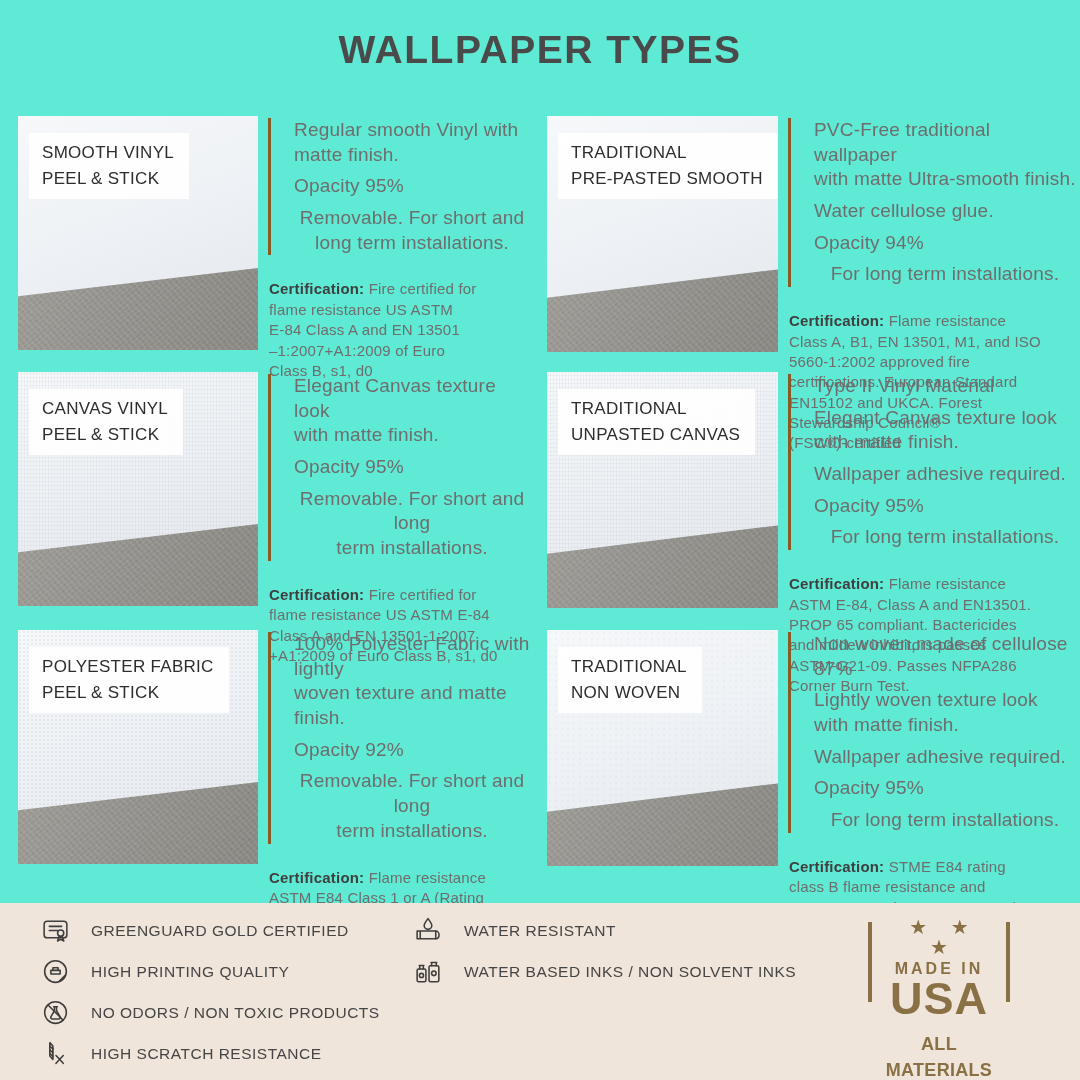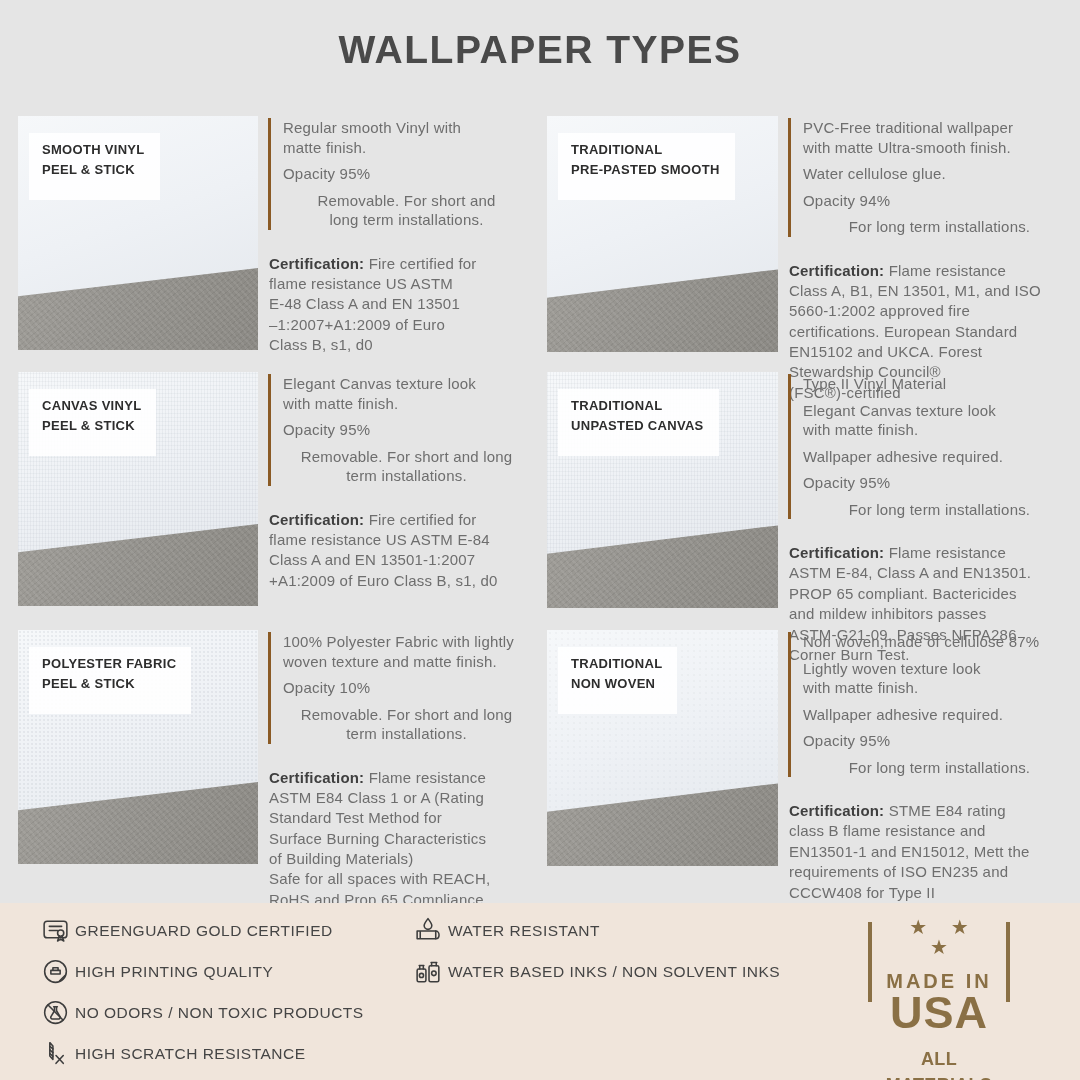--- a/index.html
+++ b/index.html
@@ -1,19 +1,19 @@
 <!DOCTYPE html>
 <html><head>
 <meta charset="utf-8">
 <style>
   * { margin:0; padding:0; box-sizing:border-box; }
   html,body { background:#ffffff; }
   .page {
     position:relative; width:1080px; height:1080px; overflow:hidden;
-    background:#e5e5e5; font-family:"Liberation Sans", sans-serif;
+    background:#5eead4; font-family:"Liberation Sans", sans-serif;
   }
   
   .title {
     position:absolute; top:28px; left:0; width:1080px; text-align:center;
     font-size:39px; font-weight:700; letter-spacing:1.5px; color:#4a4a4a;
   }
   
   .panel { position:absolute; display:flex; gap:10px; }
   .p0 { left:18px;  top:116px; }
   .p1 { left:547px; top:116px; }
@@ -46,58 +46,58 @@
   .floor {
     position:absolute; inset:0; z-index:2;
     clip-path:polygon(0 77%, 100% 65%, 100% 100%, 0 100%);
     background-image:
       repeating-linear-gradient(48deg, rgba(255,255,255,.07) 0 2px, transparent 2px 5px),
       repeating-linear-gradient(-40deg, rgba(0,0,0,.06) 0 1px, transparent 1px 4px),
       linear-gradient(115deg,#a4a29d 0%,#95938e 55%,#8b8984 100%);
   }
   .swatch-label {
     position:absolute; z-index:3; top:17px; left:11px;
-    background:rgba(255,255,255,0.9); padding:7px 15px 21px 13px;
-    font-size:13px; font-weight:700; line-height:1.5; letter-spacing:0.3px;
+    background:rgba(255,255,255,0.9); padding:7px 15px 8px 13px;
+    font-size:17px; font-weight:400; line-height:1.5; letter-spacing:0.3px;
     color:#2d2d2d; white-space:pre-line;
   }
   .info { padding-top:2px; }
   .col-l .info { width:262px; }
   .col-r .info { width:288px; }
   .desc {
-    border-left:3px solid #8a5a24; padding-left:12px;
-    font-size:15px; line-height:1.3; color:#6e6e6e; letter-spacing:0.2px;
+    border-left:3px solid #8a5a24; padding-left:23px;
+    font-size:19px; line-height:1.3; color:#6e6e6e; letter-spacing:0.2px;
   }
   .desc p { margin:0 0 7px 0; white-space:pre-line; }
   .desc p:last-child { margin-bottom:0;text-align:center; }
   .cert {
     margin-top:24px; padding-left:1px;
     font-size:15px; line-height:1.36; color:#6e6e6e; letter-spacing:0.2px;
     white-space:pre-line;
   }
   .cert .cert-label { font-weight:700; color:#3f3f3f; }
   
   .footer {
     position:absolute; left:0; top:903px; width:1080px; height:177px;
     background:#f0e5db;
   }
   .feat-col { position:absolute; display:flex; flex-direction:column; gap:10px; }
   .feat-left { left:40px;  top:12px; }
   .feat-mid  { left:413px; top:12px; }
-  .feat { display:flex; align-items:center; gap:4px; height:31px; }
+  .feat { display:flex; align-items:center; gap:20px; height:31px; }
   .ficon { width:31px; height:31px; flex:0 0 auto; display:flex; align-items:center; justify-content:center; }
   .ficon svg { width:31px; height:31px; fill:none; stroke:#3d3d3d; stroke-width:1.5; stroke-linecap:round; stroke-linejoin:round; }
   .flabel { font-size:15.5px; font-weight:500; letter-spacing:0.5px; color:#454545; }
   
   .usa { position:absolute; left:868px; top:14px; width:142px; text-align:center; color:#8a7045; }
   .usa-box { position:relative; display:inline-block; padding:0 14px; }
   .usa-bar { position:absolute; top:5px; width:4px; height:80px; background:#8a7045; }
   .usa-bar.l { left:0; } .usa-bar.r { right:0; }
   .usa-stars { font-size:20px; letter-spacing:9px; line-height:1; padding-left:9px; }
-  .usa-madein { margin-top:13px; font-size:20px; font-weight:700; letter-spacing:3px; line-height:1.1; }
+  .usa-madein { margin-top:3px; font-size:16px; font-weight:700; letter-spacing:3px; line-height:1.1; }
   .usa-word { font-size:45px; font-weight:800; letter-spacing:1px; line-height:0.95; }
   .usa-sub { margin-top:11px; font-size:18px; font-weight:700; line-height:1.45; letter-spacing:0.3px; white-space:pre-line; }
 </style>
 </head>
 <body>
 
 <div class="page">
 
   <div class="title">WALLPAPER TYPES</div>
 
@@ -110,21 +110,21 @@
     <div class="info">
       <div class="desc">
           <p>Regular smooth Vinyl with
 matte finish.</p>
           <p>Opacity 95%</p>
           <p>Removable.  For short and
 long term installations.</p>
         </div>
       <p class="cert"><span class="cert-label">Certification:</span> <span>Fire certified for
 flame resistance US ASTM
-E-48 Class A and EN 13501
+E-84 Class A and EN 13501
 –1:2007+A1:2009 of Euro
 Class B, s1, d0</span></p>
     </div>
   </div>
 
   <div class="panel p1 col-r">
     <div class="swatch smooth">
       <div class="floor"></div>
       <div class="swatch-label">TRADITIONAL
 PRE-PASTED SMOOTH</div>
@@ -195,21 +195,21 @@
   <div class="panel p4 col-l">
     <div class="swatch fabric">
       <div class="floor"></div>
       <div class="swatch-label">POLYESTER FABRIC
 PEEL &amp; STICK</div>
     </div>
     <div class="info">
       <div class="desc">
           <p>100% Polyester Fabric with lightly
 woven texture and matte finish.</p>
-          <p>Opacity 10%</p>
+          <p>Opacity 92%</p>
           <p>Removable.  For short and long
 term installations.</p>
         </div>
       <p class="cert"><span class="cert-label">Certification:</span> <span>Flame resistance
 ASTM E84 Class 1 or A (Rating
 Standard Test Method for
 Surface Burning Characteristics
 of Building Materials)
 Safe for all spaces with REACH,
 RoHS and Prop 65 Compliance</span></p>

